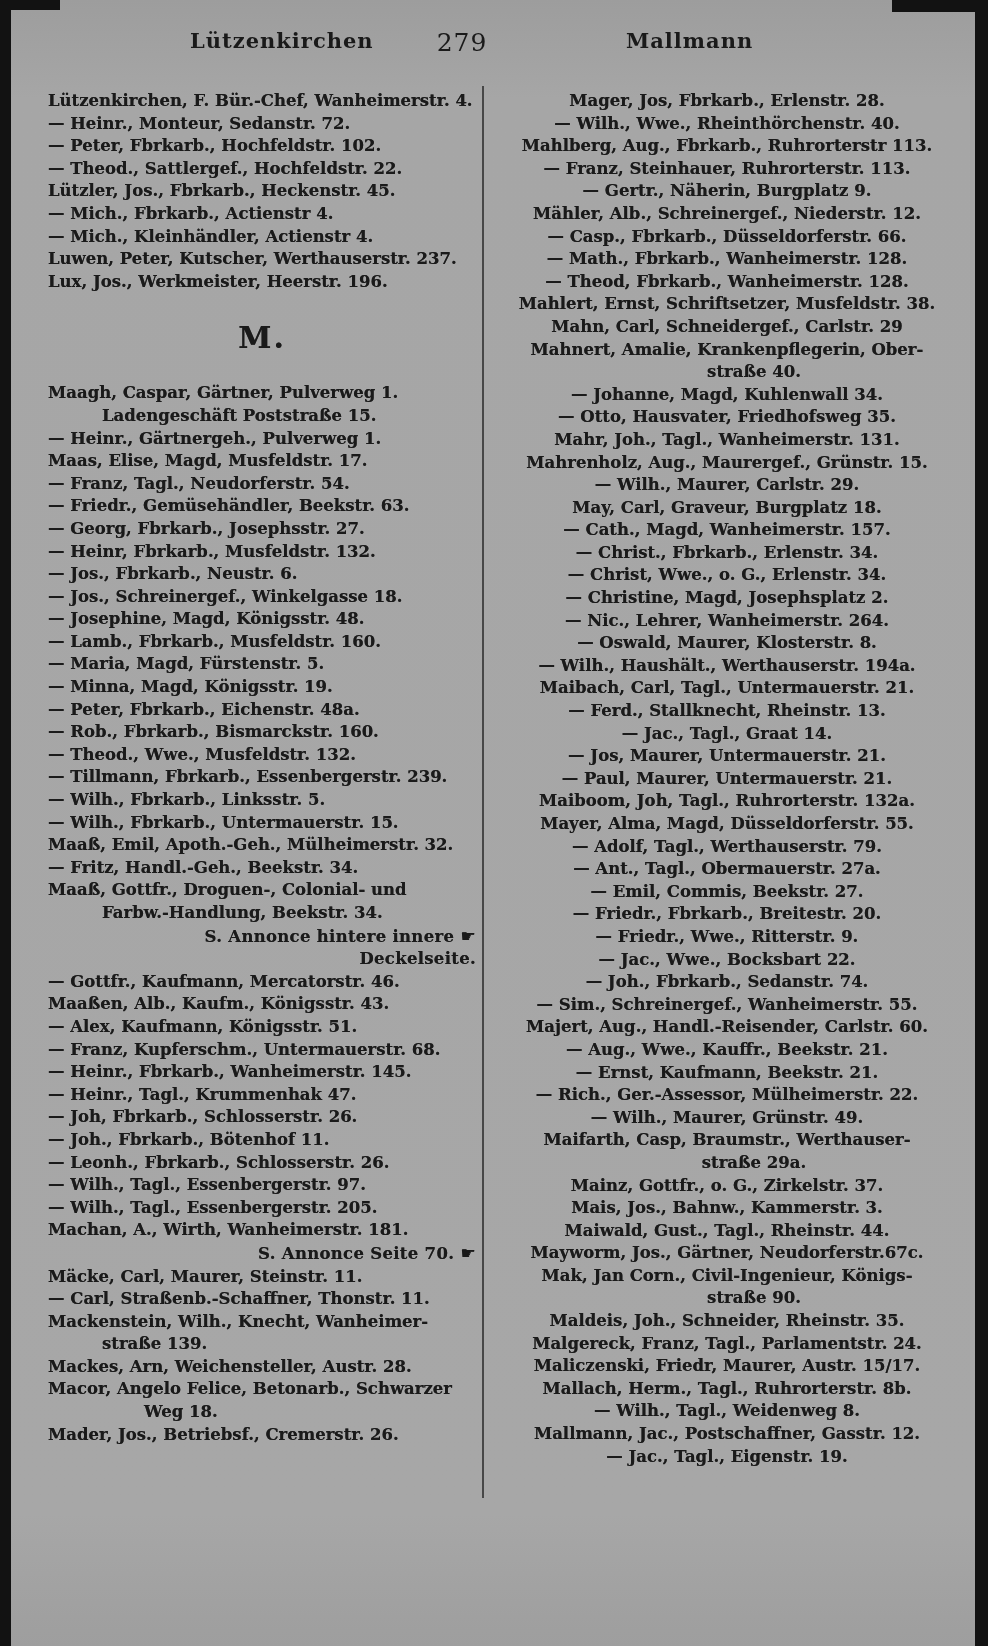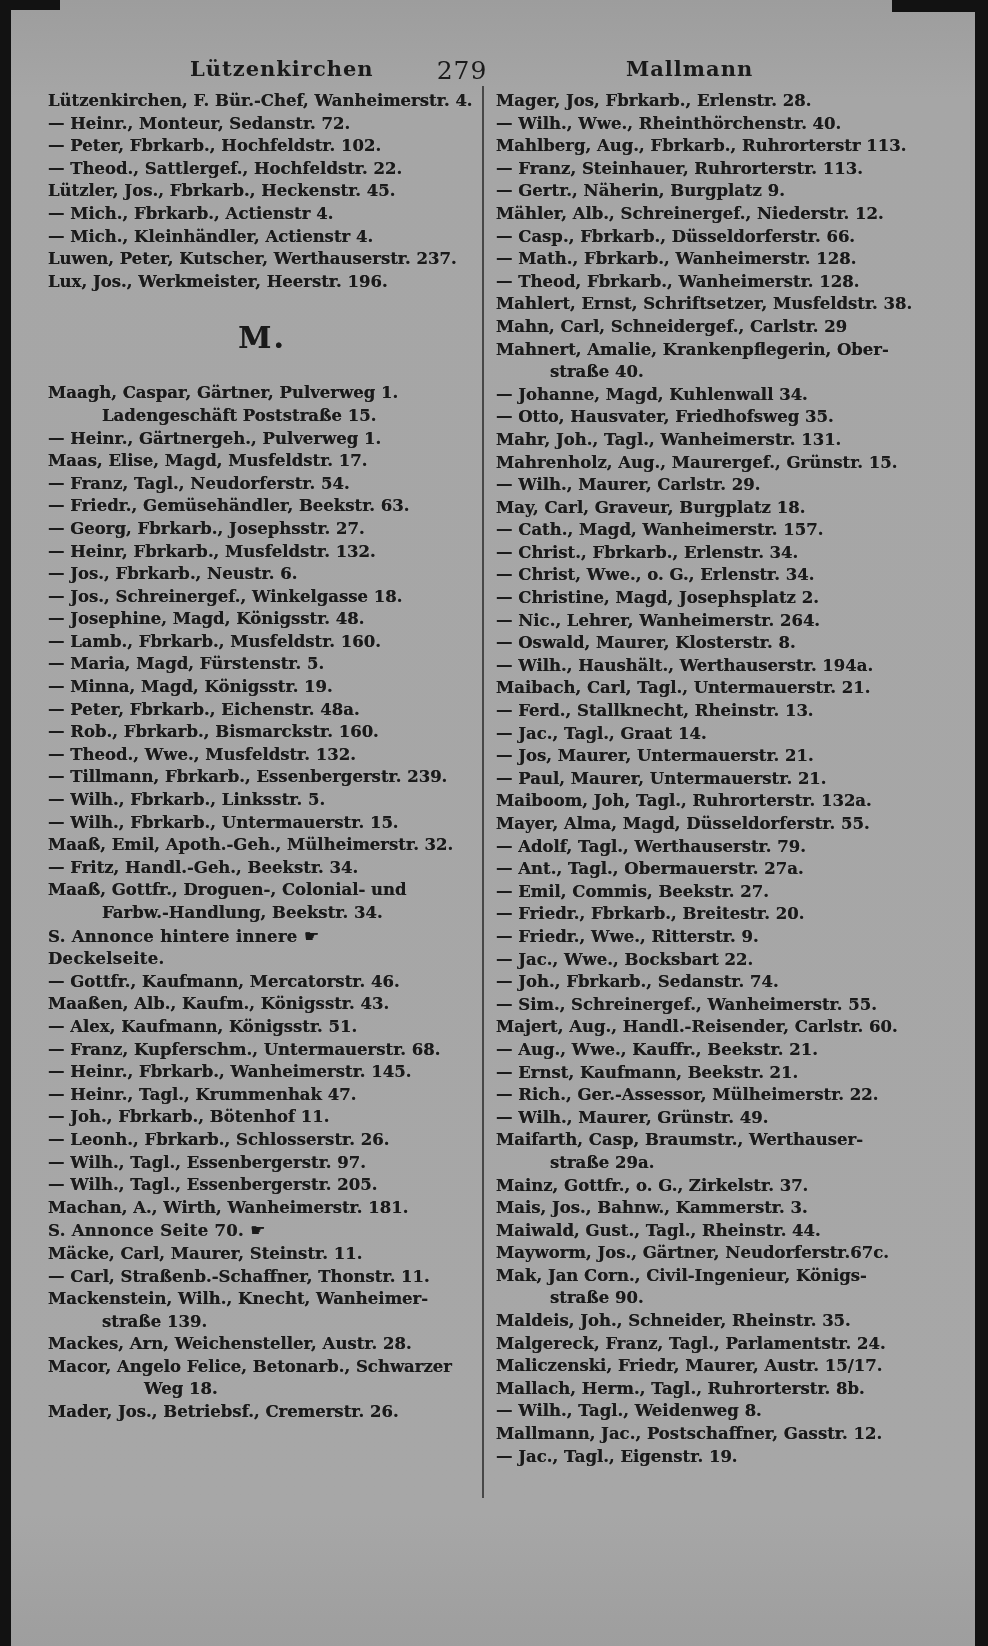--- a/index.html
+++ b/index.html
@@ -9,36 +9,36 @@
     font-family:"DejaVu Serif", serif;
     color:var(--ink,#1a1a1a);
   }
   .edge { position:absolute; top:0; bottom:0; background:var(--edge,#121212); }
   .edge-left { left:0; width:11px; }
   .edge-right { right:0; width:13px; }
   .corner { position:absolute; background:var(--edge,#121212); }
   .corner-tl { top:0; left:0; width:60px; height:10px; }
   .corner-tr { top:0; right:0; width:96px; height:12px; }
 
-  .header { position:absolute; top:56px; left:0; width:100%; height:32px; }
+  .header { position:absolute; top:28px; left:0; width:100%; height:32px; }
   .h-left  { position:absolute; left:190px; font-weight:700; font-size:21px; letter-spacing:1px; }
   .h-num   { position:absolute; left:430px; width:64px; text-align:center; font-size:25px; letter-spacing:1px; }
   .h-right { position:absolute; left:626px; font-weight:700; font-size:21px; letter-spacing:1px; }
 
   .divider { position:absolute; left:482px; top:86px; height:1412px; width:1.5px; background:#474747; }
 
   .col { position:absolute; top:90px; font-weight:700; text-shadow:0 0 0.5px rgba(15,15,15,0.65); }
   .col-left  { left:48px;  width:428px; }
-  .col-right { left:496px; width:462px; }
+  .col-right { left:496px; width:462px;text-align:center; }
 
   .line { font-size:16.5px; line-height:22.6px; white-space:nowrap; }
   .line.c  { padding-left:54px; }
   .line.c2 { padding-left:96px; }
   .line.h  { text-align:center; font-size:30px; line-height:40px; margin:25px 0 24px; letter-spacing:2px; }
-  .line.a  { text-align:left; letter-spacing:0.3px; }
+  .line.a  { text-align:right; letter-spacing:0.3px; }
   .manicule { font-family:"DejaVu Sans", sans-serif; font-size:17px; }
 </style>
 </head>
 <body>
 
 <div class="scan">
   <div class="edge edge-left"></div>
   <div class="edge edge-right"></div>
   <div class="corner corner-tl"></div>
   <div class="corner corner-tr"></div>
@@ -87,20 +87,21 @@
       <div class="line e">Maaß, Gottfr., Droguen-, Colonial- und</div>
       <div class="line c">Farbw.-Handlung, Beekstr. 34.</div>
       <div class="line a">S. Annonce hintere innere<span class="manicule"> ☛</span></div>
       <div class="line a">Deckelseite.</div>
       <div class="line e">— Gottfr., Kaufmann, Mercatorstr. 46.</div>
       <div class="line e">Maaßen, Alb., Kaufm., Königsstr. 43.</div>
       <div class="line e">— Alex, Kaufmann, Königsstr. 51.</div>
       <div class="line e">— Franz, Kupferschm., Untermauerstr. 68.</div>
       <div class="line e">— Heinr., Fbrkarb., Wanheimerstr. 145.</div>
       <div class="line e">— Heinr., Tagl., Krummenhak 47.</div>
+      <div class="line e">— Joh, Fbrkarb., Schlosserstr. 26.</div>
       <div class="line e">— Joh., Fbrkarb., Bötenhof 11.</div>
       <div class="line e">— Leonh., Fbrkarb., Schlosserstr. 26.</div>
       <div class="line e">— Wilh., Tagl., Essenbergerstr. 97.</div>
       <div class="line e">— Wilh., Tagl., Essenbergerstr. 205.</div>
       <div class="line e">Machan, A., Wirth, Wanheimerstr. 181.</div>
       <div class="line a">S. Annonce Seite 70.<span class="manicule"> ☛</span></div>
       <div class="line e">Mäcke, Carl, Maurer, Steinstr. 11.</div>
       <div class="line e">— Carl, Straßenb.-Schaffner, Thonstr. 11.</div>
       <div class="line e">Mackenstein, Wilh., Knecht, Wanheimer-</div>
       <div class="line c">straße 139.</div>

